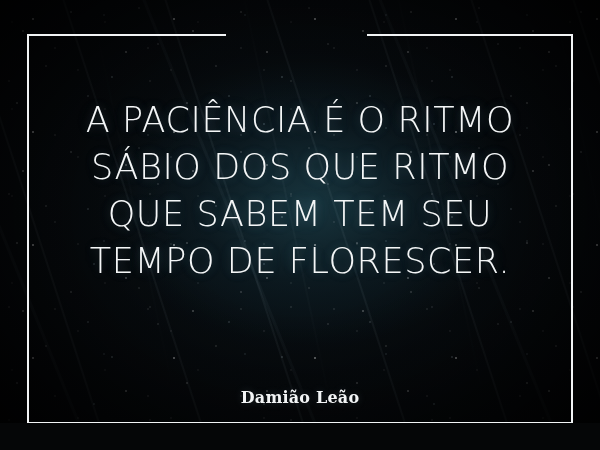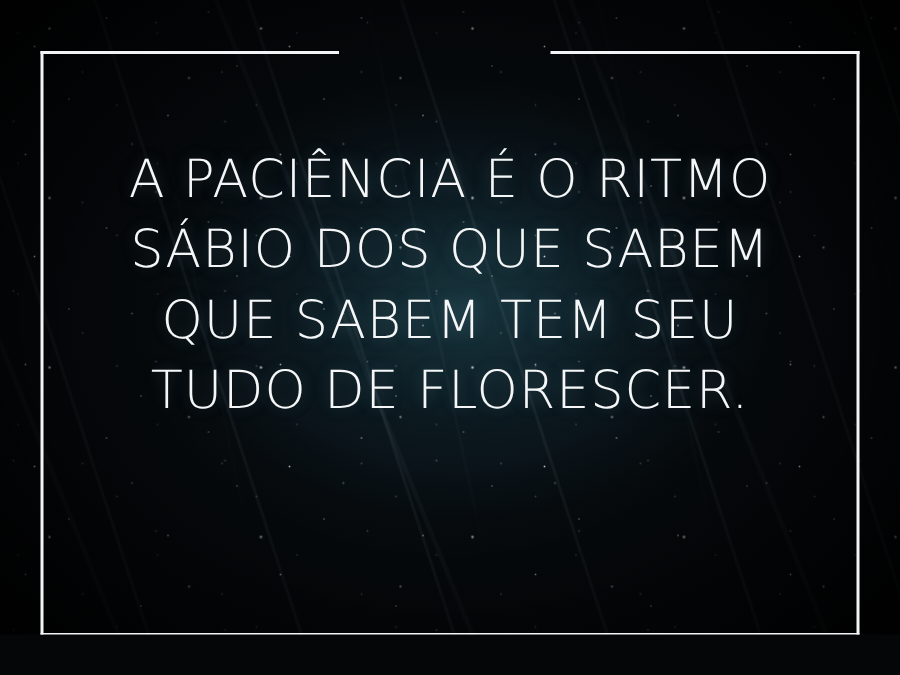--- a/index.html
+++ b/index.html
@@ -129,19 +129,20 @@
   <div class="frame">
     <div class="frame-top-a"></div>
     <div class="frame-top-b"></div>
     <div class="frame-left"></div>
     <div class="frame-right"></div>
     <div class="frame-bottom"></div>
   </div>
 
   <div class="quote">
     <span class="line">A PACIÊNCIA É O RITMO</span>
-    <span class="line">SÁBIO DOS QUE SABEM</span>
+    <span class="line">SÁBIO DOS QUE RITMO</span>
     <span class="line">QUE SABEM TEM SEU</span>
-    <span class="line">TUDO DE FLORESCER.</span>
+    <span class="line">TEMPO DE FLORESCER.</span>
   </div>
 
+  <div class="author">Damião Leão</div>
 
 </div>
 
 </body></html>

